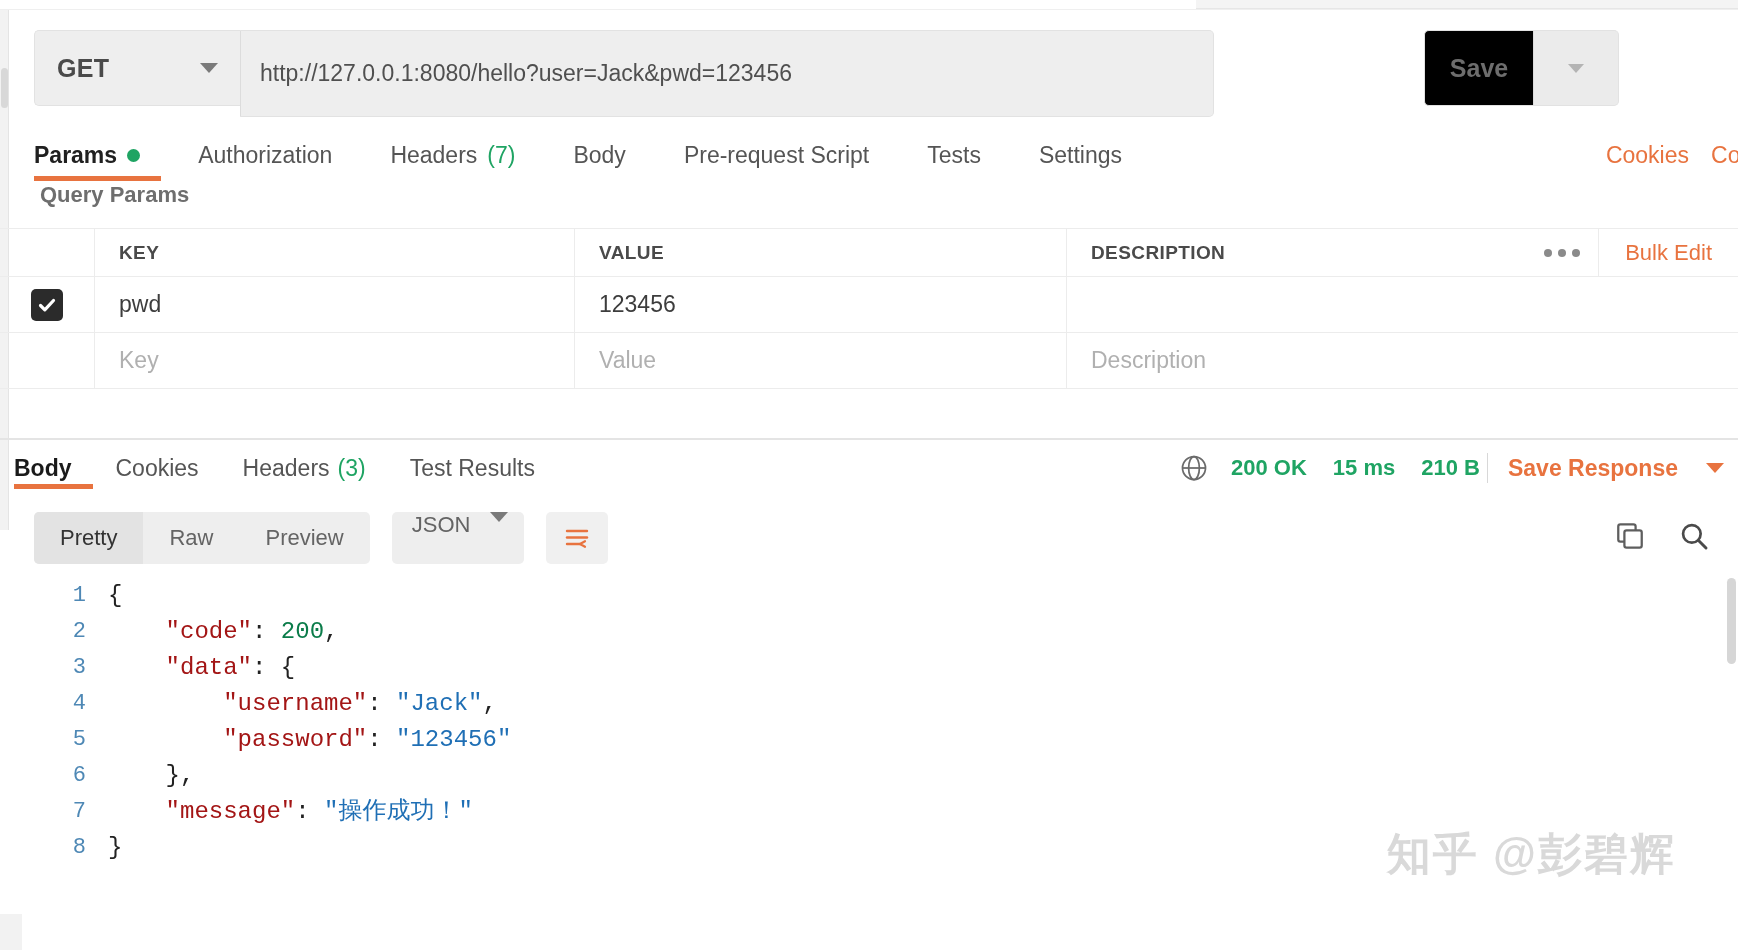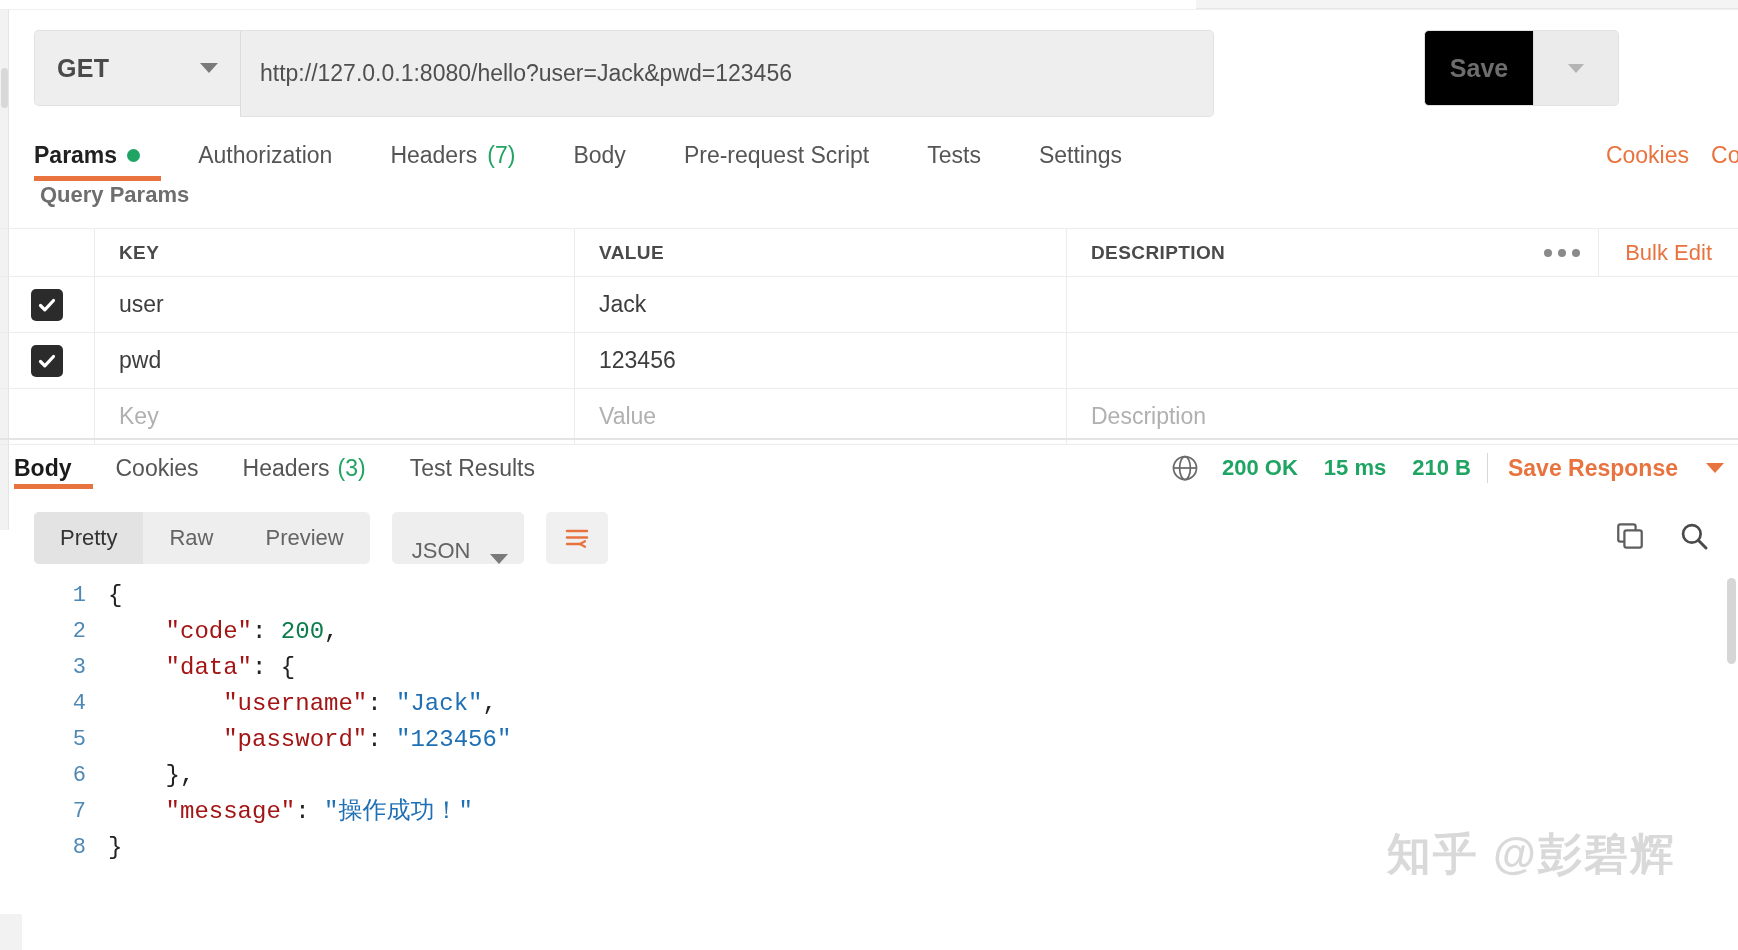--- a/index.html
+++ b/index.html
@@ -261,21 +261,21 @@
     display: flex; align-items: stretch;
     background: #eeeeee; border-radius: 5px; overflow: hidden;
   }
   .seg-item {
     padding: 0 26px; display: flex; align-items: center;
     font-size: 22px; color: #646464; cursor: pointer; white-space: nowrap;
   }
   .seg-item.active { background: #e3e3e3; color: #333333; }
   .json-select {
     width: 132px; background: #eeeeee; border-radius: 5px;
-    display: flex; align-items: flex-end; justify-content: space-between;
+    display: flex; align-items: flex-start; justify-content: space-between;
     padding: 0 16px 0 20px; cursor: pointer;
   }
   .json-label { font-size: 22px; color: #646464; }
   .wrap-btn {
     width: 62px; background: #f0f0f0; border-radius: 5px;
     display: flex; align-items: center; justify-content: center; cursor: pointer;
   }
   .copy-search {
     position: absolute; top: 512px; right: 28px;
     height: 52px; display: flex; align-items: center; gap: 32px;
@@ -413,38 +413,20 @@
           <span class="dots-btn">
             <span class="dot-g"></span>
             <span class="dot-g"></span>
             <span class="dot-g"></span>
           </span>
           <span class="bulk-edit">Bulk Edit</span>
         </span>
       </div>
     </div>
 
-    <div class="prow">
-      <div class="pcell c-check">
-        <span class="checkbox">
-          <svg width="20" height="20" viewBox="0 0 20 20" aria-hidden="true">
-            <path d="M3.5 10.5 L7.8 14.8 L16.5 5.5" fill="none" stroke="#ffffff" stroke-width="3.2" stroke-linecap="round" stroke-linejoin="round"></path>
-          </svg>
-        </span>
-      </div>
-      <div class="pcell c-key">
-        <span class="cell-text">user</span>
-      </div>
-      <div class="pcell c-val">
-        <span class="cell-text">Jack</span>
-      </div>
-      <div class="pcell c-desc">
-        <span class="cell-text"></span>
-      </div>
-    </div>
 
     <div class="prow">
       <div class="pcell c-check">
         <span class="checkbox">
           <svg width="20" height="20" viewBox="0 0 20 20" aria-hidden="true">
             <path d="M3.5 10.5 L7.8 14.8 L16.5 5.5" fill="none" stroke="#ffffff" stroke-width="3.2" stroke-linecap="round" stroke-linejoin="round"></path>
           </svg>
         </span>
       </div>
       <div class="pcell c-key">
@@ -495,21 +477,21 @@
   <div class="status-area">
     <span class="globe-ic">
       <svg width="30" height="30" viewBox="0 0 24 24" aria-hidden="true">
         <circle cx="12" cy="12" r="9.2" fill="none" stroke="#6b6b6b" stroke-width="1.4"></circle>
         <ellipse cx="12" cy="12" rx="4.3" ry="9.2" fill="none" stroke="#6b6b6b" stroke-width="1.4"></ellipse>
         <line x1="2.8" y1="12" x2="21.2" y2="12" stroke="#6b6b6b" stroke-width="1.4"></line>
       </svg>
     </span>
     <span class="stat-green">200 OK</span>
     <span class="stat-green">15 ms</span>
-    <span class="stat-green" style="margin-right:12px;">210 B</span>
+    <span class="stat-green" style="margin-right:3px;">210 B</span>
     <span class="stat-sep"></span>
     <span class="save-resp" style="margin-right:14px;">
       <span>Save Response</span>
       <span class="caret-orange"></span>
     </span>
   </div>
 
   <div class="fmt-bar">
     <div class="seg">
       <div class="seg-item active">Pretty</div>

